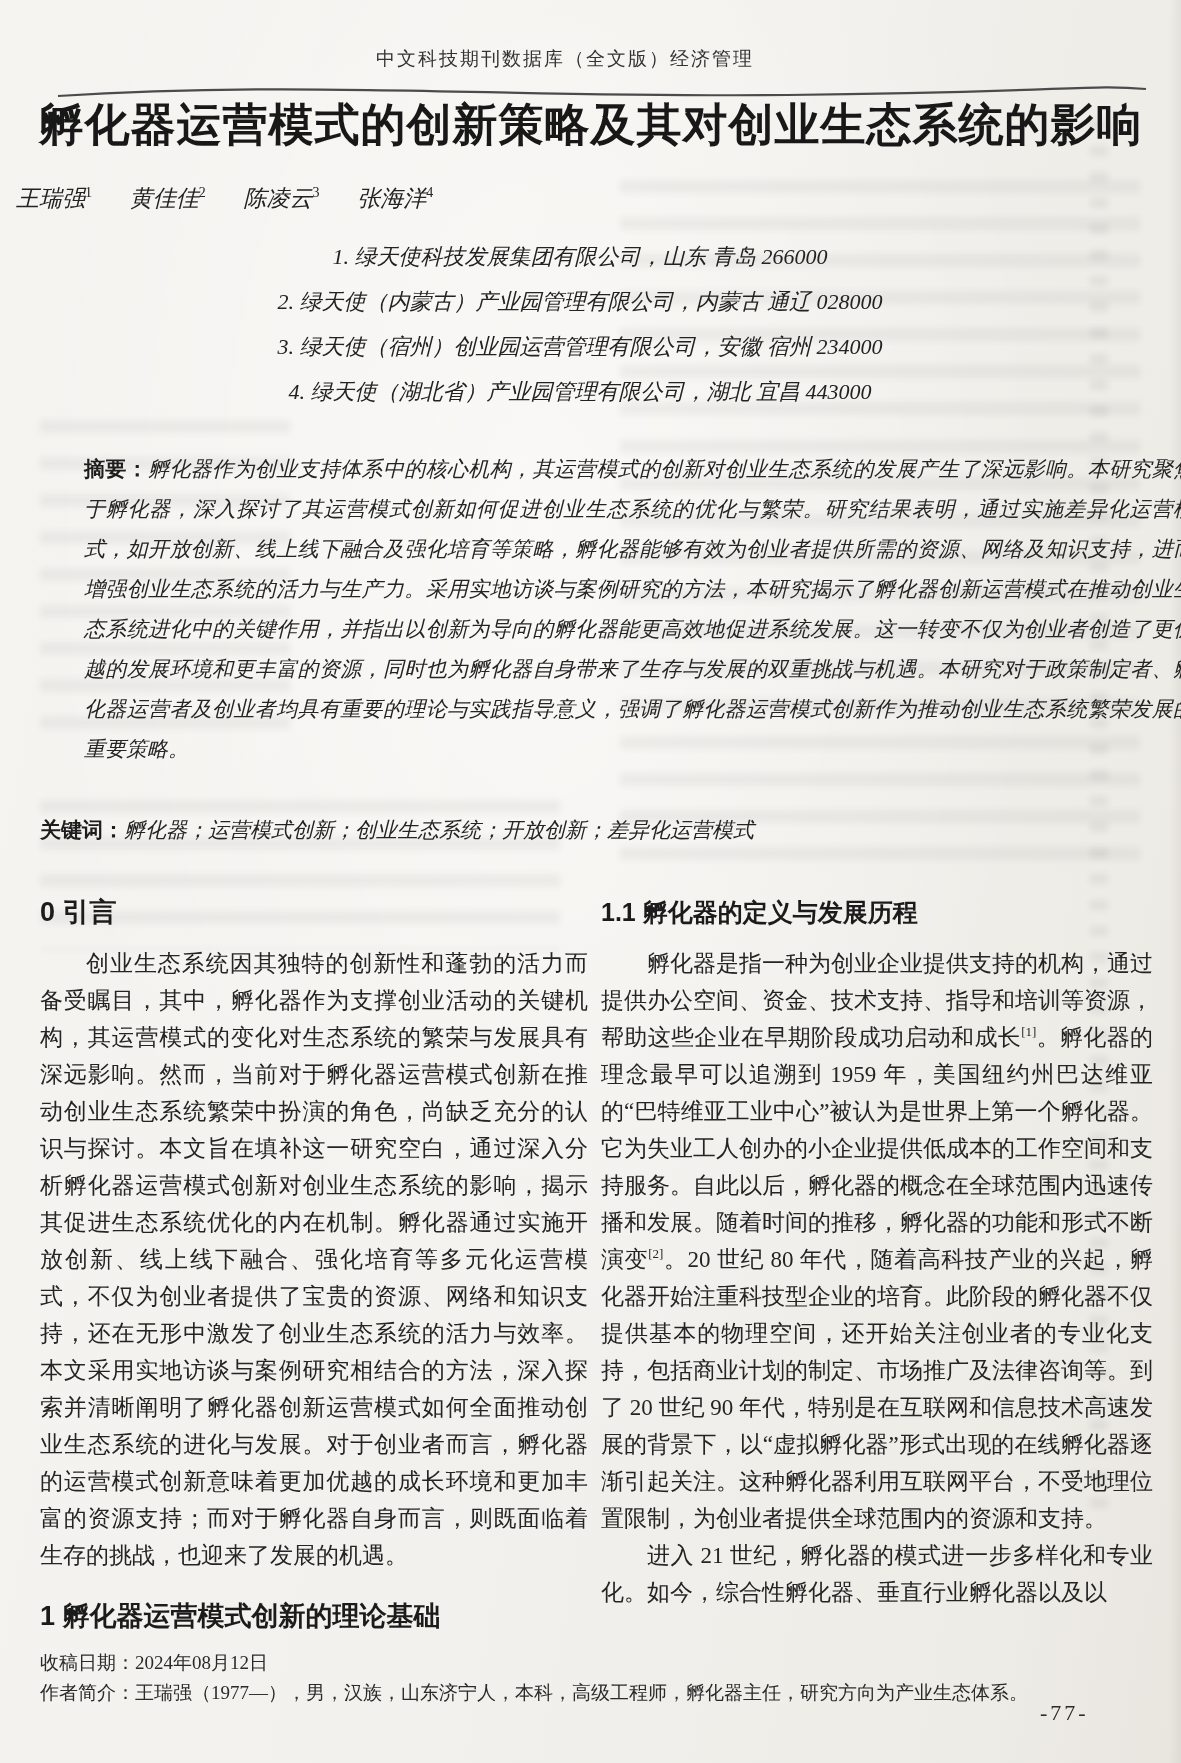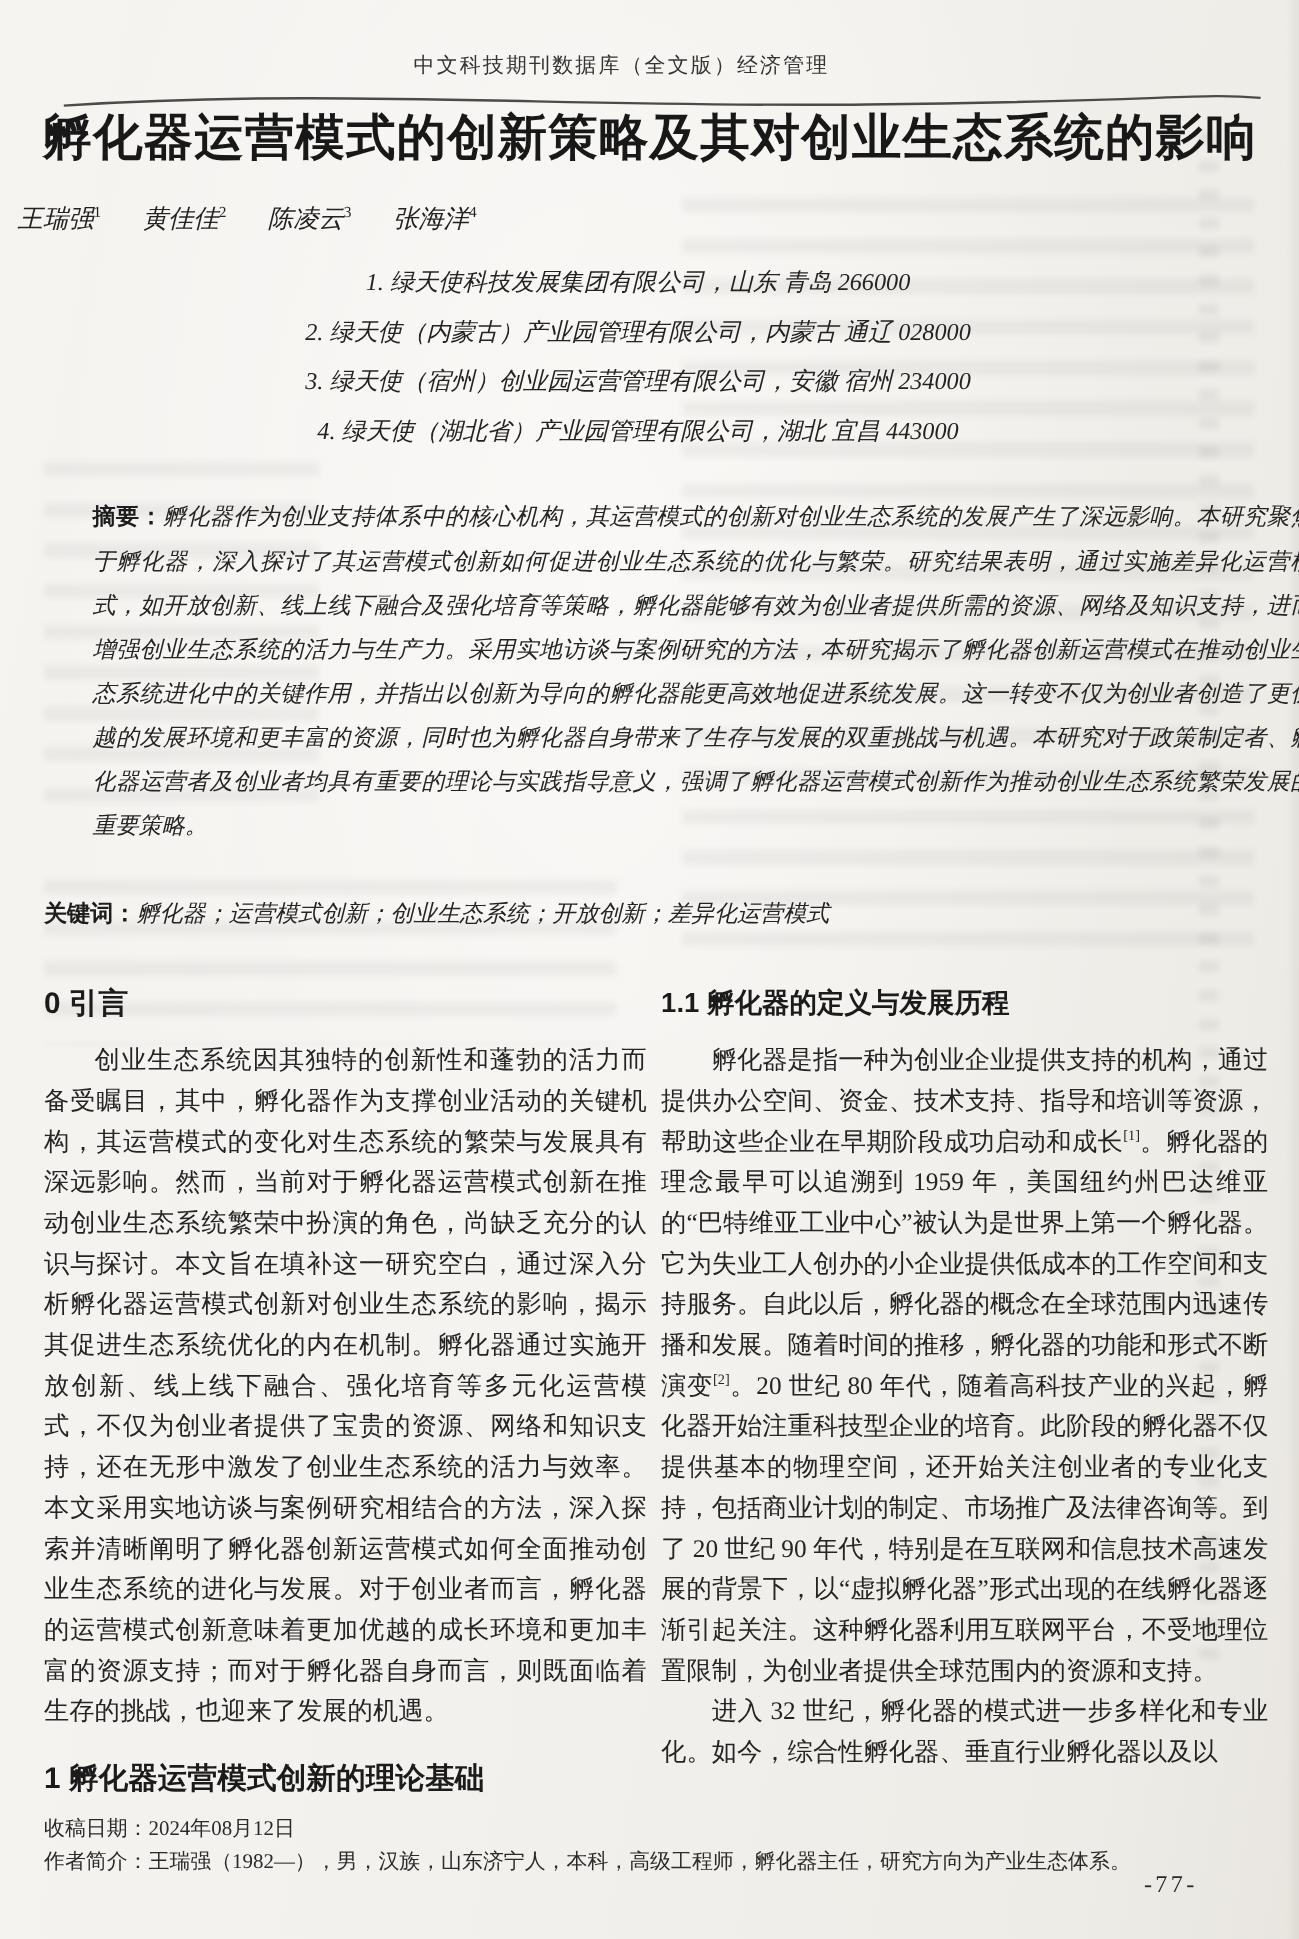--- a/index.html
+++ b/index.html
@@ -102,23 +102,23 @@
 
   <div class="col col-left">
     <h2 class="section-heading">0 引言</h2>
     <p class="body-par">创业生态系统因其独特的创新性和蓬勃的活力而备受瞩目，其中，孵化器作为支撑创业活动的关键机构，其运营模式的变化对生态系统的繁荣与发展具有深远影响。然而，当前对于孵化器运营模式创新在推动创业生态系统繁荣中扮演的角色，尚缺乏充分的认识与探讨。本文旨在填补这一研究空白，通过深入分析孵化器运营模式创新对创业生态系统的影响，揭示其促进生态系统优化的内在机制。孵化器通过实施开放创新、线上线下融合、强化培育等多元化运营模式，不仅为创业者提供了宝贵的资源、网络和知识支持，还在无形中激发了创业生态系统的活力与效率。本文采用实地访谈与案例研究相结合的方法，深入探索并清晰阐明了孵化器创新运营模式如何全面推动创业生态系统的进化与发展。对于创业者而言，孵化器的运营模式创新意味着更加优越的成长环境和更加丰富的资源支持；而对于孵化器自身而言，则既面临着生存的挑战，也迎来了发展的机遇。</p>
     <h2 class="section-heading theory-heading">1 孵化器运营模式创新的理论基础</h2>
   </div>
 
   <div class="col col-right">
     <h2 class="section-heading">1.1 孵化器的定义与发展历程</h2>
     <p class="body-par"><span>孵化器是指一种为创业企业提供支持的机构，通过提供办公空间、资金、技术支持、指导和培训等资源，帮助这些企业在早期阶段成功启动和成长</span><sup class="ref">[1]</sup><span>。孵化器的理念最早可以追溯到 1959 年，美国纽约州巴达维亚的“巴特维亚工业中心”被认为是世界上第一个孵化器。它为失业工人创办的小企业提供低成本的工作空间和支持服务。自此以后，孵化器的概念在全球范围内迅速传播和发展。随着时间的推移，孵化器的功能和形式不断演变</span><sup class="ref">[2]</sup><span>。20 世纪 80 年代，随着高科技产业的兴起，孵化器开始注重科技型企业的培育。此阶段的孵化器不仅提供基本的物理空间，还开始关注创业者的专业化支持，包括商业计划的制定、市场推广及法律咨询等。到了 20 世纪 90 年代，特别是在互联网和信息技术高速发展的背景下，以“虚拟孵化器”形式出现的在线孵化器逐渐引起关注。这种孵化器利用互联网平台，不受地理位置限制，为创业者提供全球范围内的资源和支持。</span></p>
-    <p class="body-par">进入 32 世纪，孵化器的模式进一步多样化和专业化。如今，综合性孵化器、垂直行业孵化器以及以</p>
+    <p class="body-par">进入 21 世纪，孵化器的模式进一步多样化和专业化。如今，综合性孵化器、垂直行业孵化器以及以</p>
   </div>
 
   <div class="footnote">
     <div>收稿日期：2024年08月12日</div>
-    <div>作者简介：王瑞强（1982—），男，汉族，山东济宁人，本科，高级工程师，孵化器主任，研究方向为产业生态体系。</div>
+    <div>作者简介：王瑞强（1977—），男，汉族，山东济宁人，本科，高级工程师，孵化器主任，研究方向为产业生态体系。</div>
   </div>
 
   <div class="page-number">-77-</div>
 
 </div>
 
 </body></html>

